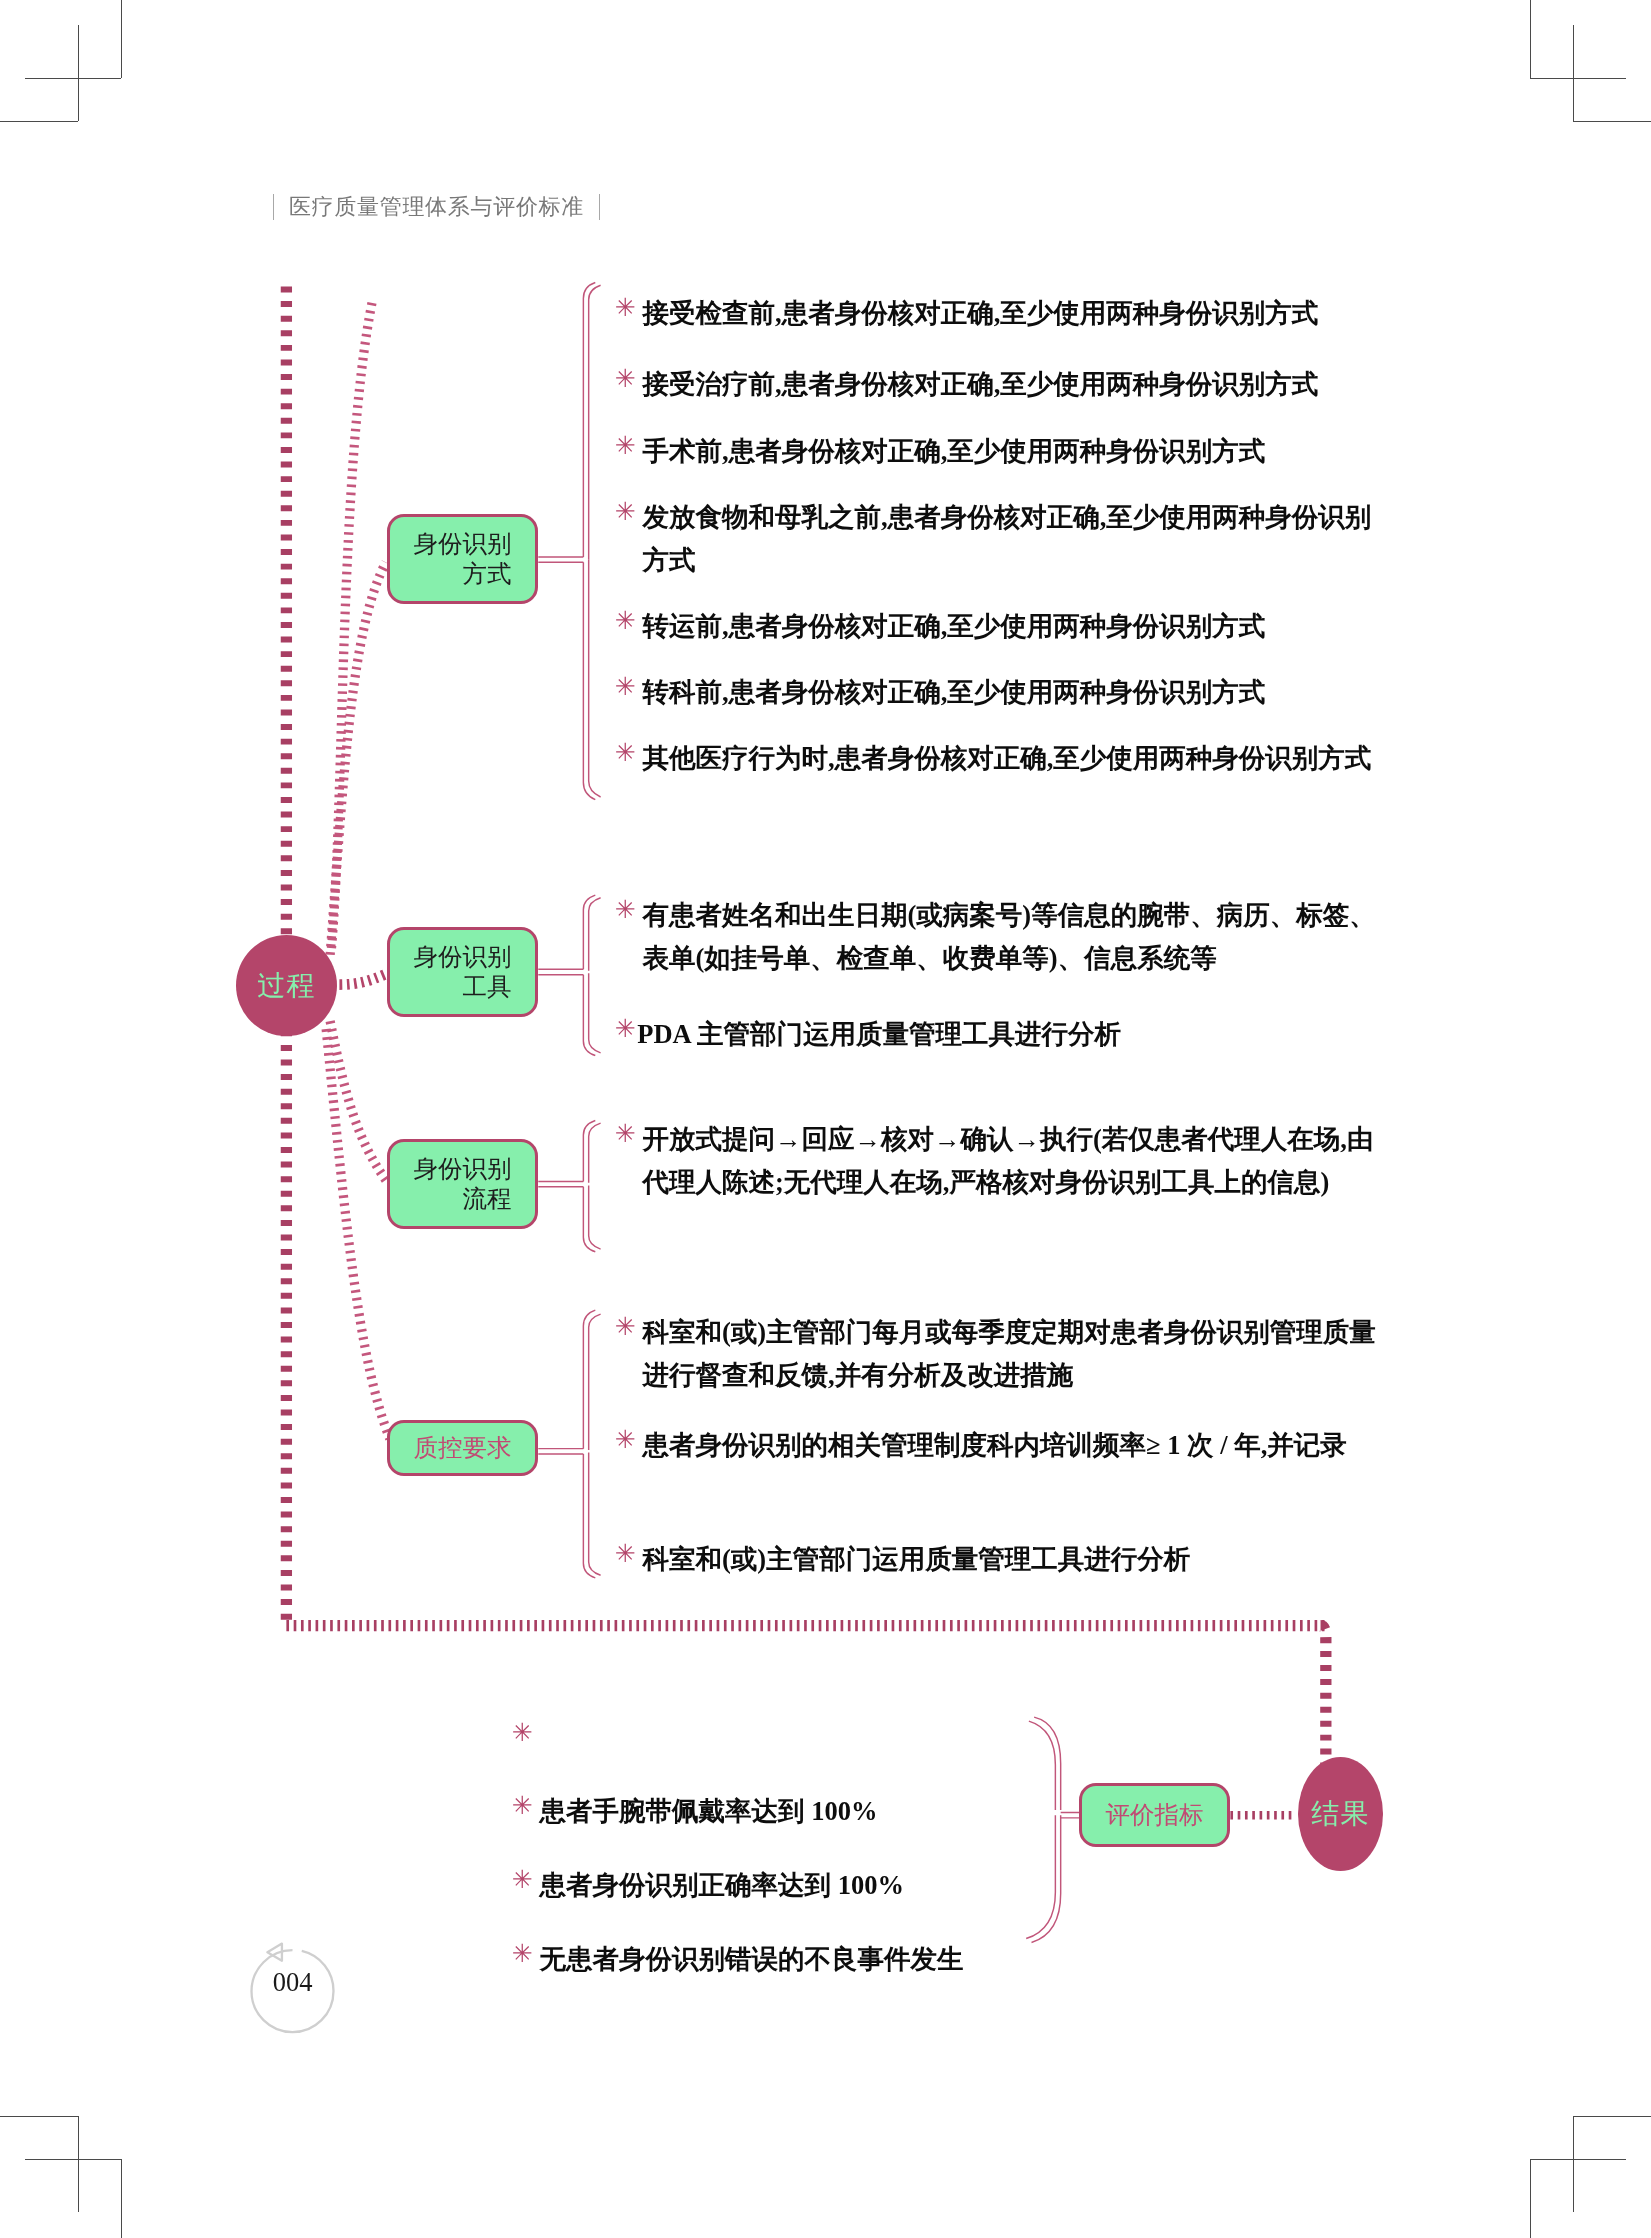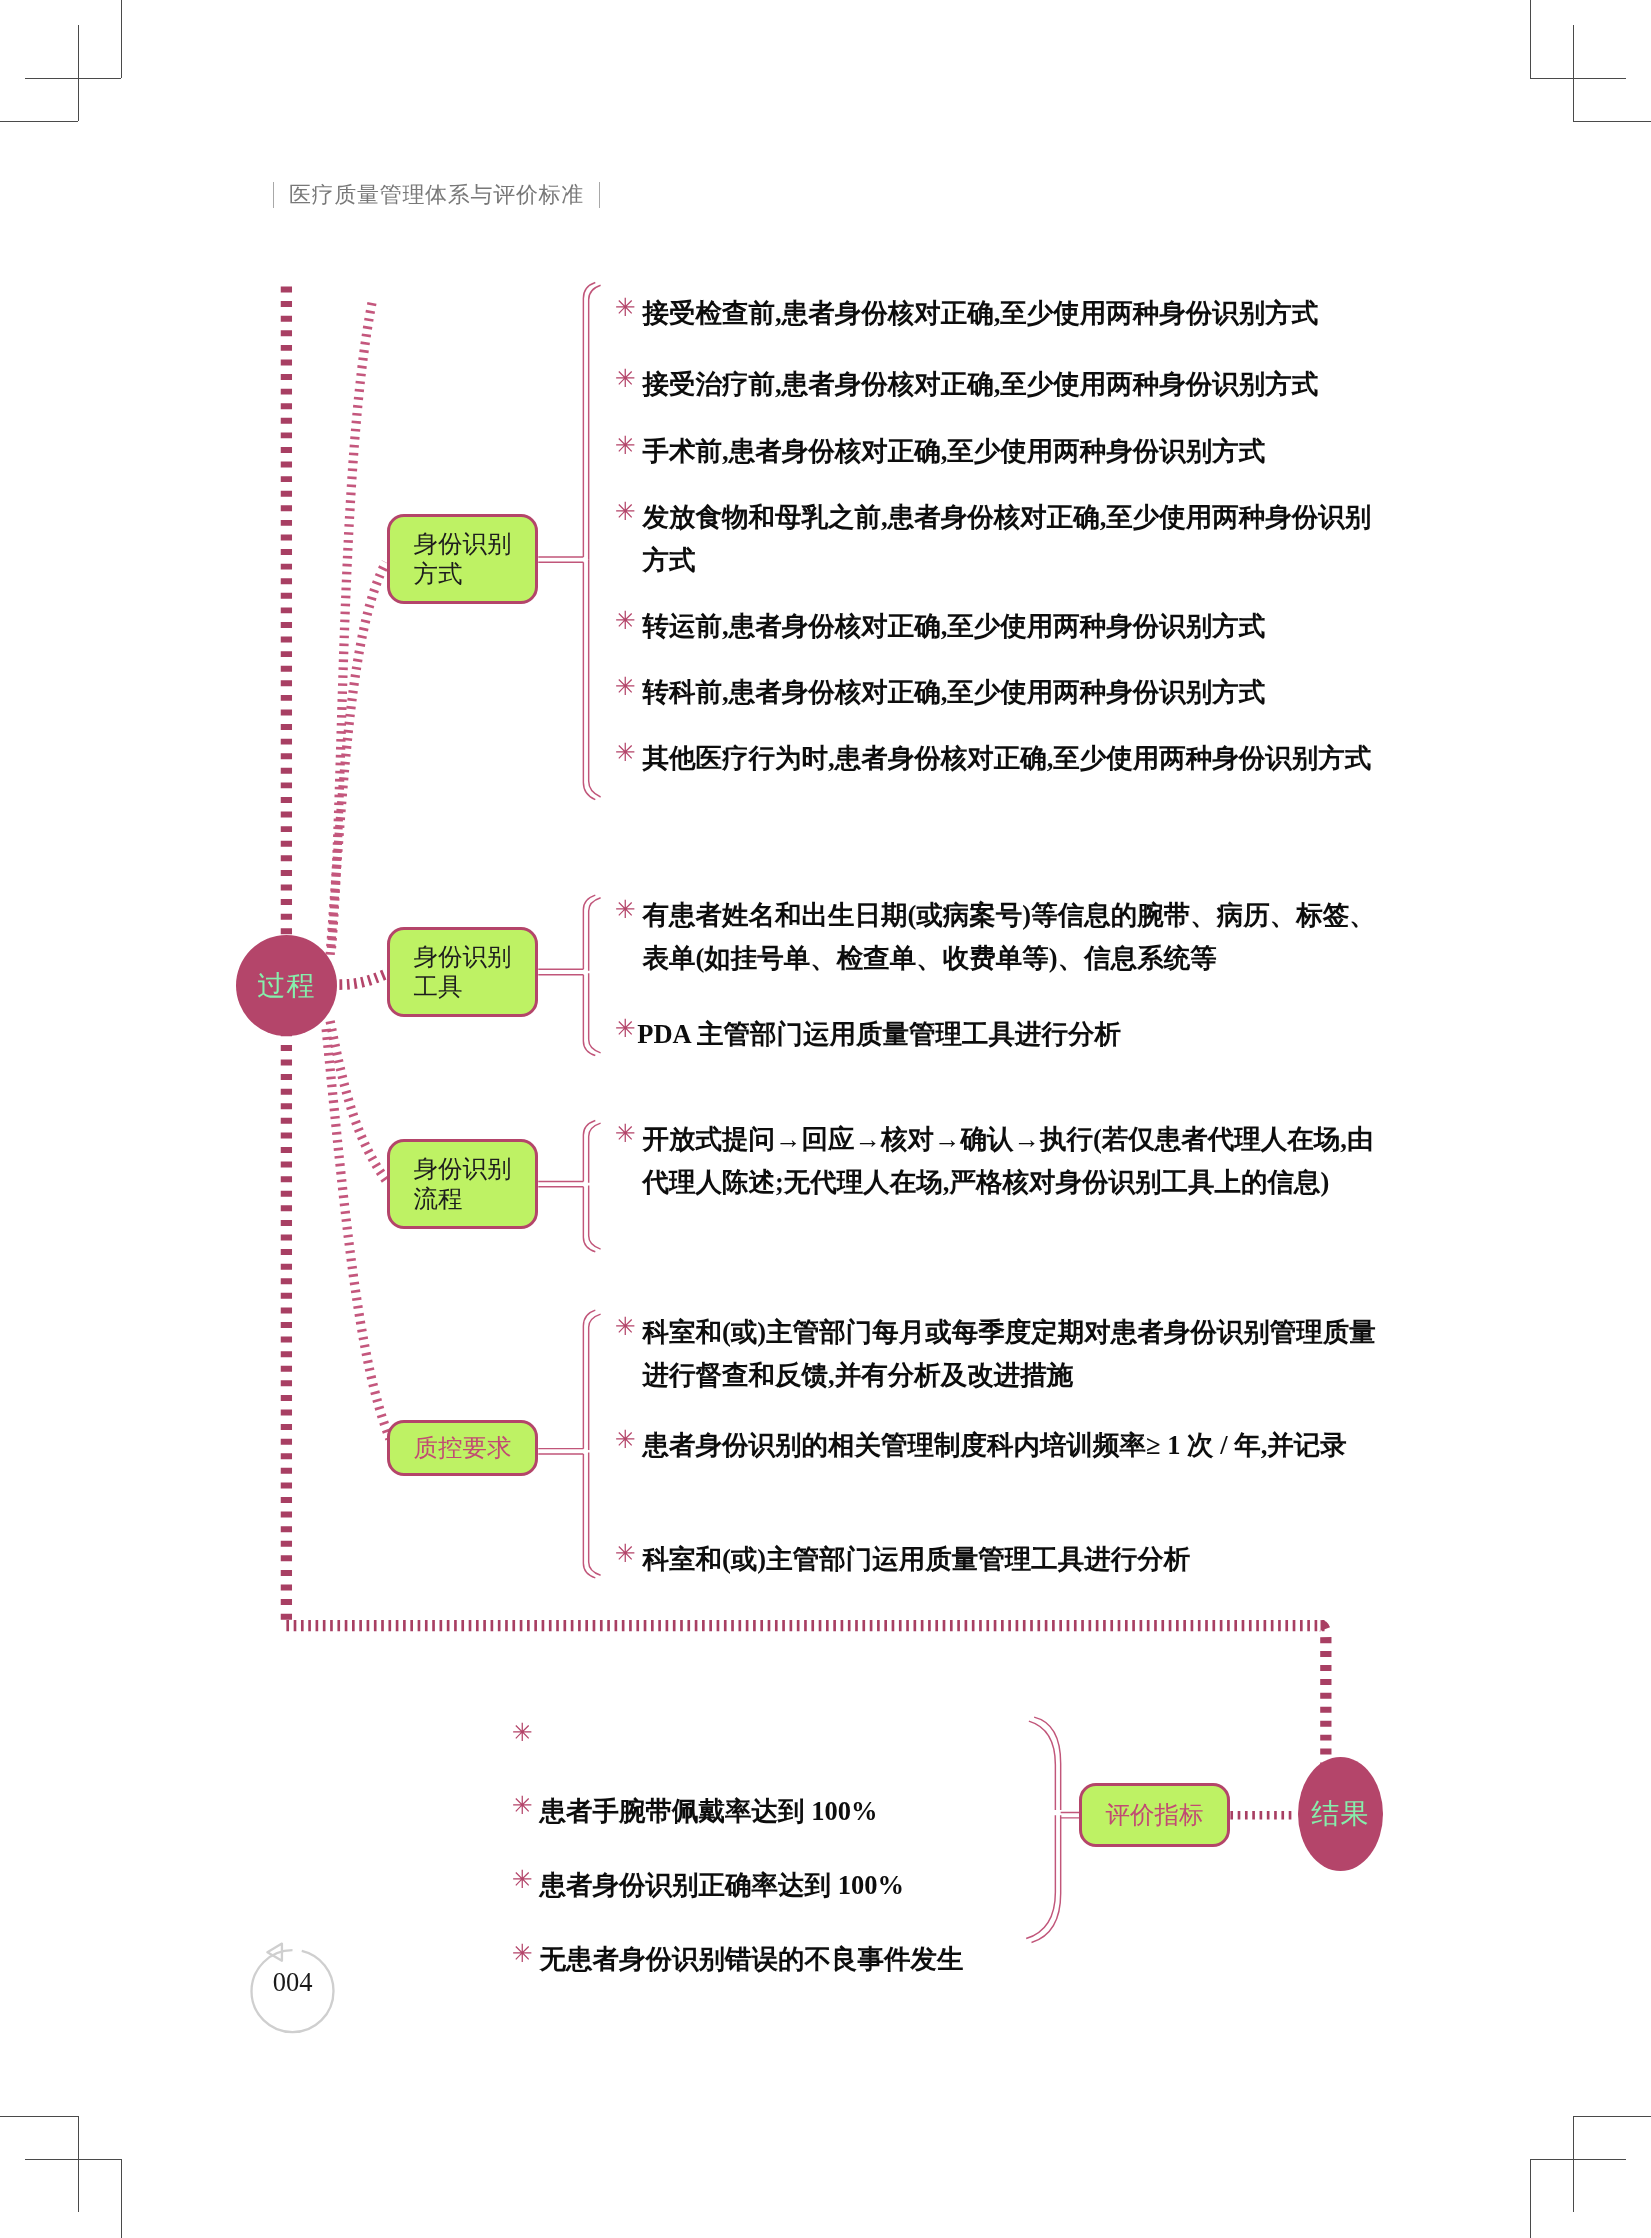--- a/index.html
+++ b/index.html
@@ -11,38 +11,38 @@
   .page{position:absolute;inset:0;}
 
   
   .crop{position:absolute;}
   .crop i{position:absolute;background:#4a4a4a;}
   .crop .h{height:1.3px;}
   .crop .v{width:1.3px;}
 
   
   .header{
-    position:absolute;left:229px;top:180px;
+    position:absolute;left:229px;top:192px;
     display:flex;align-items:center;gap:14.6px;
     color:#787878;font-size:22px;letter-spacing:0.7px;
     font-family:Liberation Serif, serif;
     padding-left:44px;
   }
   .header .rule{display:inline-block;width:1.3px;height:26.5px;background:#a8a8a8;}
 
   
   .canvas{position:absolute;left:0;top:0;width:1652px;height:2239px;}
   .canvas svg{position:absolute;left:0;top:0;}
 
   
   .chip{
     position:absolute;box-sizing:border-box;
-    border:3.3px solid #b4456a;border-radius:17px;background:#bef264;
+    border:3.3px solid #b4456a;border-radius:17px;background:#86efac;
     display:flex;align-items:center;justify-content:center;
-    text-align:left;line-height:1.22;
+    text-align:right;line-height:1.22;
     font-family:"Liberation Sans","DejaVu Sans",sans-serif;
     font-size:24.5px;color:#1d1d1d;
   }
   .chip.pinktext{color:#c14a73;}
 
   .circle{
     position:absolute;border-radius:50%;background:#b4456a;color:#86efac;
     display:flex;align-items:center;justify-content:center;
     font-family:"Liberation Sans","DejaVu Sans",sans-serif;
     font-size:28px;letter-spacing:1.3px;

